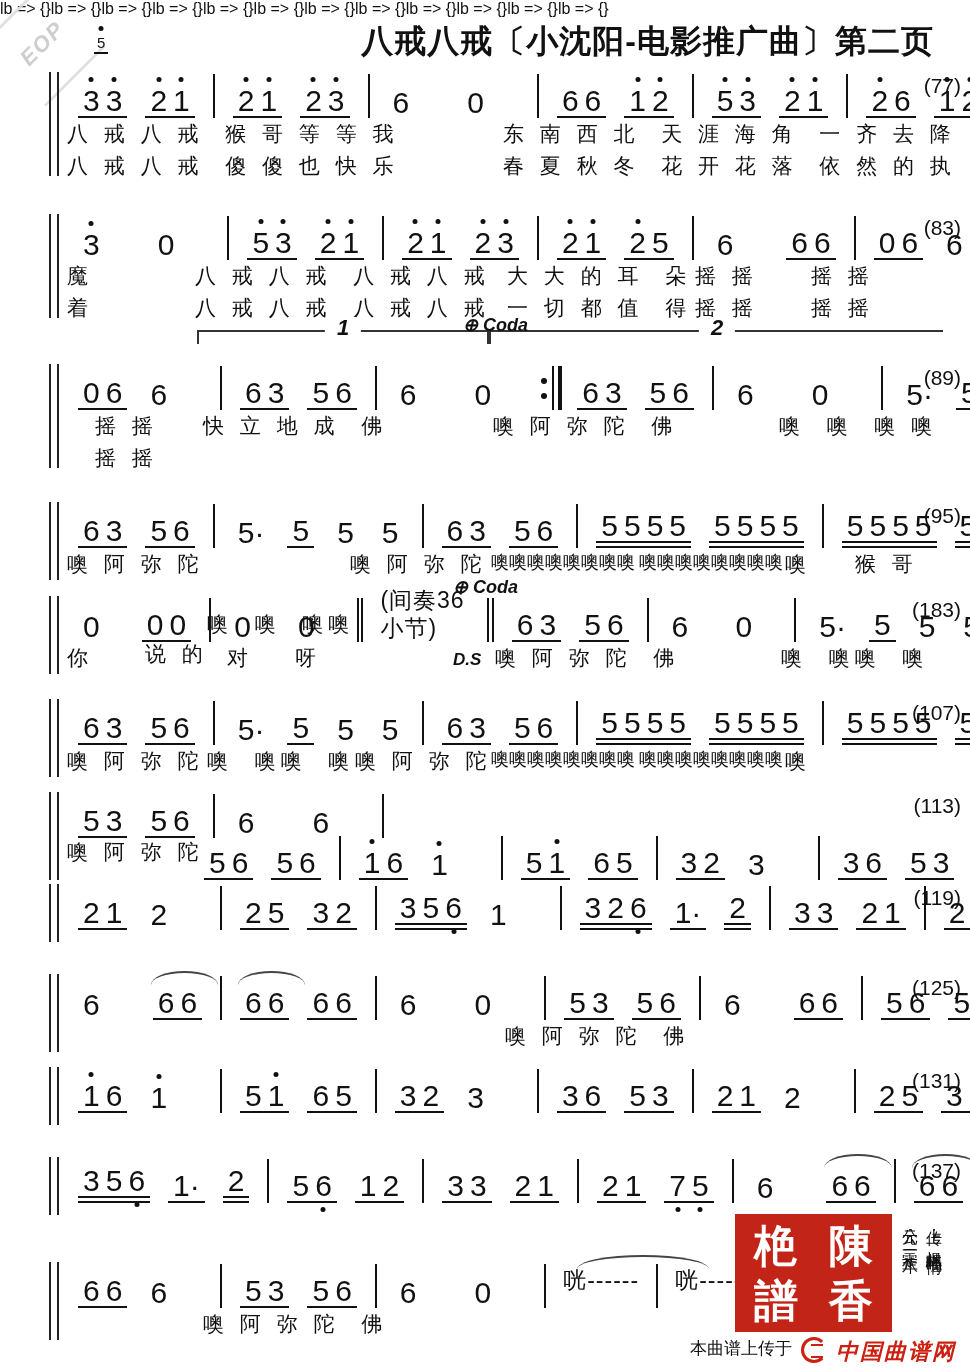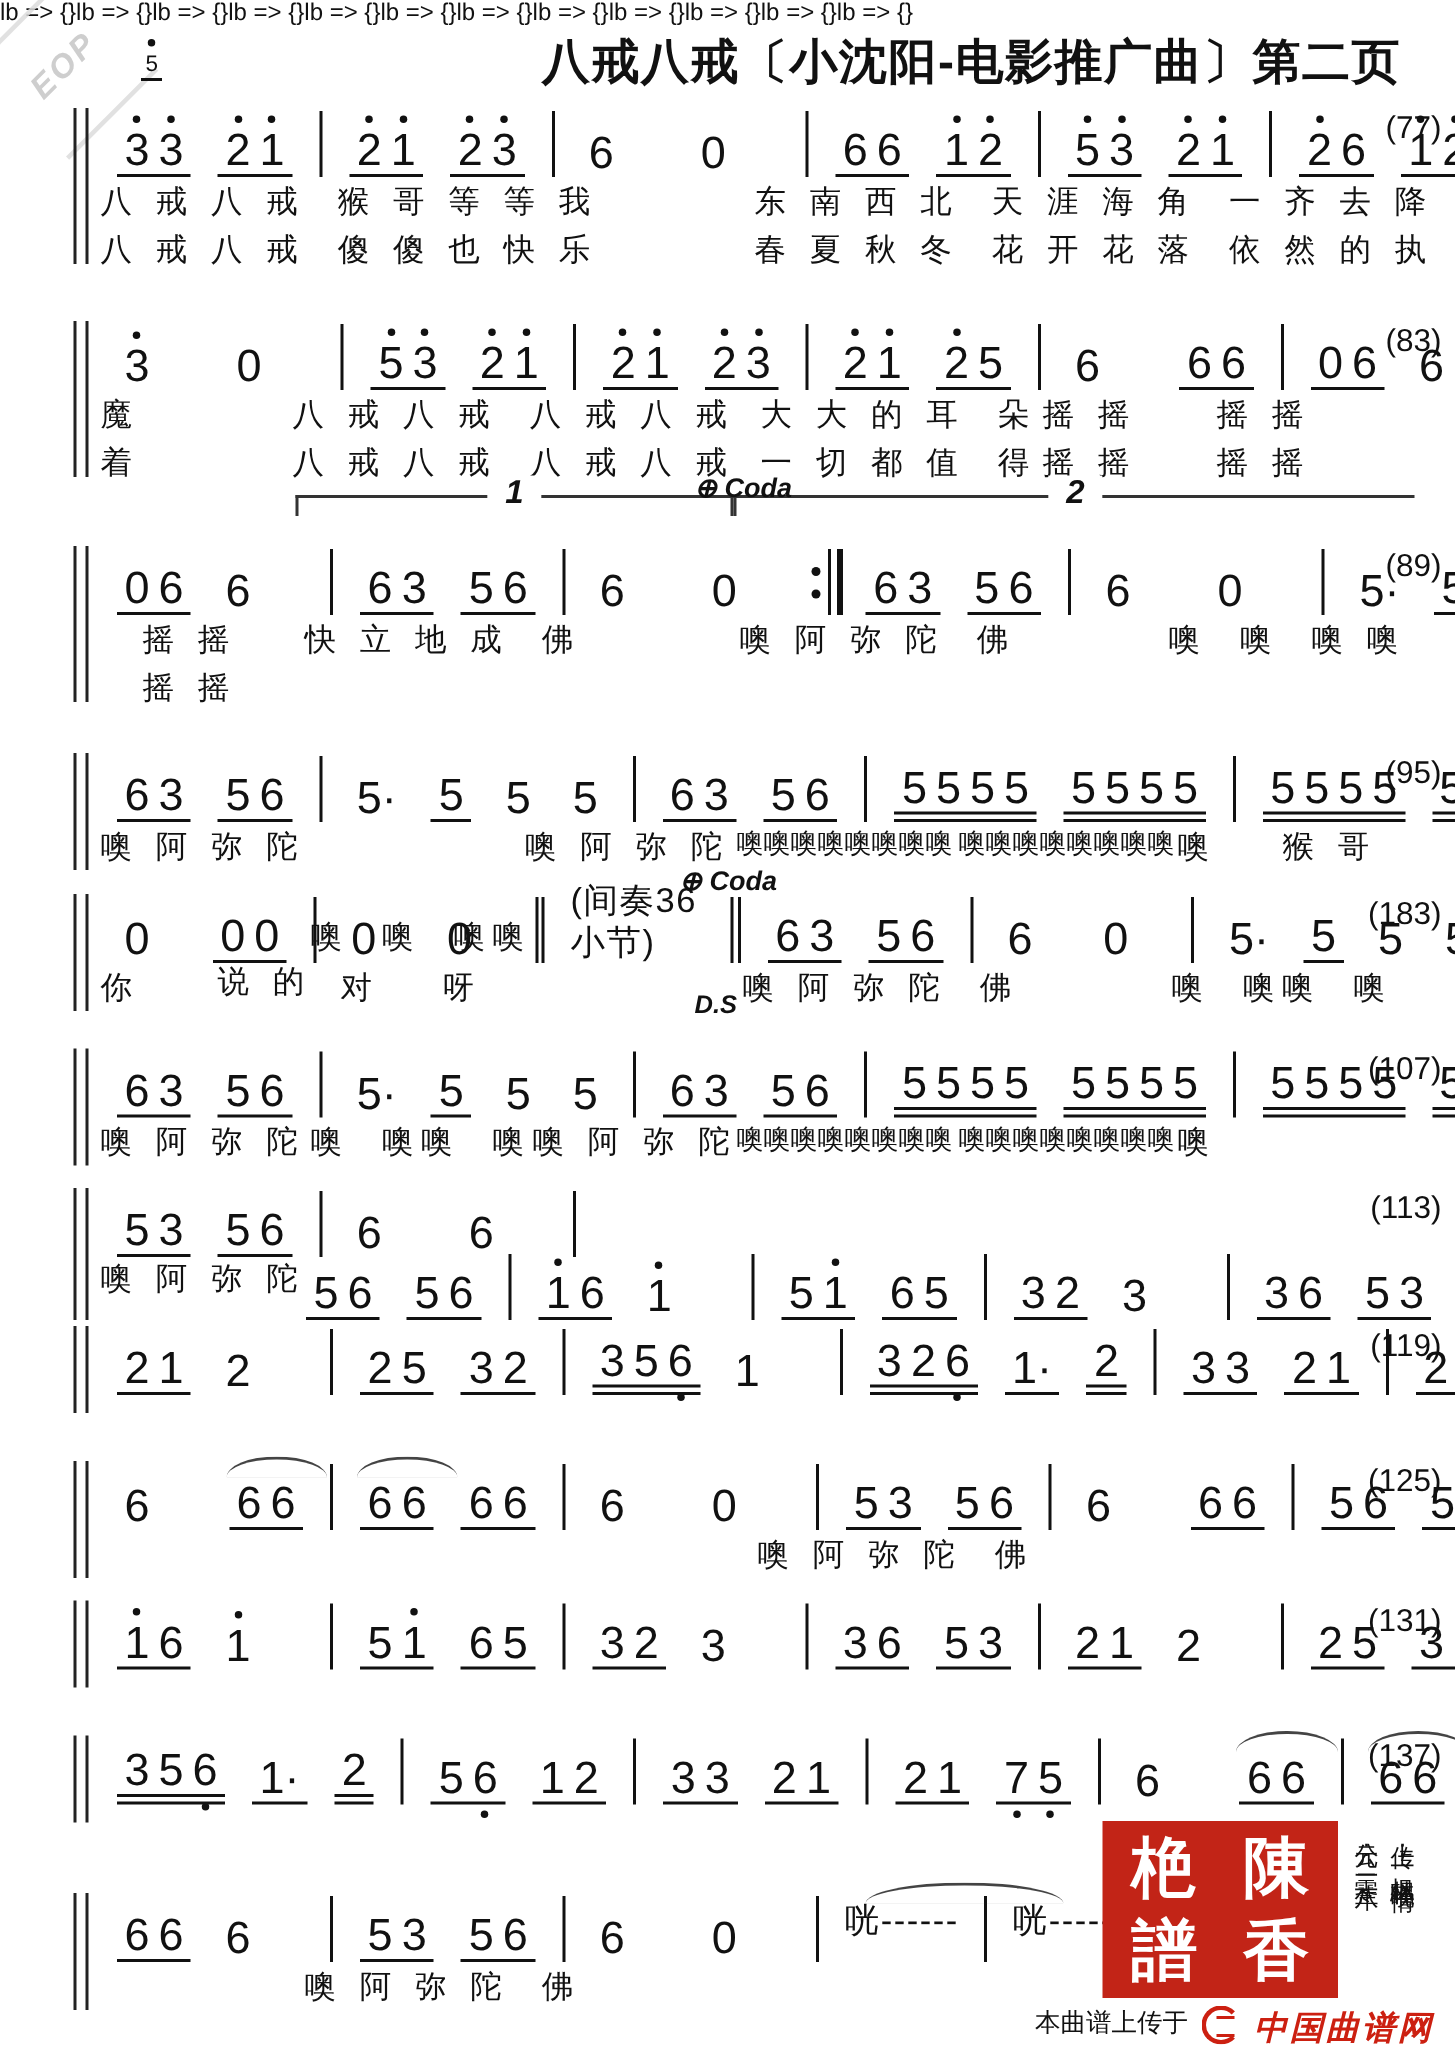--- a/index.html
+++ b/index.html
@@ -393,21 +393,21 @@
           <span class="nt">5</span>
         </span>
       </div>
       <span class="lyric" style="left: 12px; top: 52px;">你</span>
       <span class="lyric" style="left: 90px; top: 48px;">说 的</span>
       <span class="lyric" style="left: 172px; top: 52px;">对</span>
       <span class="lyric" style="left: 240px; top: 52px;">呀</span>
       <span class="lyric" style="left: 440px; top: 52px;">噢 阿 弥 陀  佛</span>
       <span class="lyric" style="left: 726px; top: 52px;">噢  噢噢  噢</span>
       <div class="coda" style="left: 398px; top: -16px;">⊕ Coda</div>
-      <div class="ds" style="left: 408px; top: 58px; margin-top: 10px;">D.S</div>
+      <div class="ds" style="left: 398px; top: 58px;">D.S</div>
       <span class="mlabel">(183)</span>
     </div>lb =&gt; {}<div class="system" style="top: 695px;">
       <span class="brace" style="top: 4px; height: 78px;"></span>
       <div class="noterow" style="left: 14px; top: 0px;">
         <span class="grp ul1">
           <span class="nt">6</span>
           <span class="nt">3</span>
         </span>
         <span class="grp ul1">
           <span class="nt">5</span>

